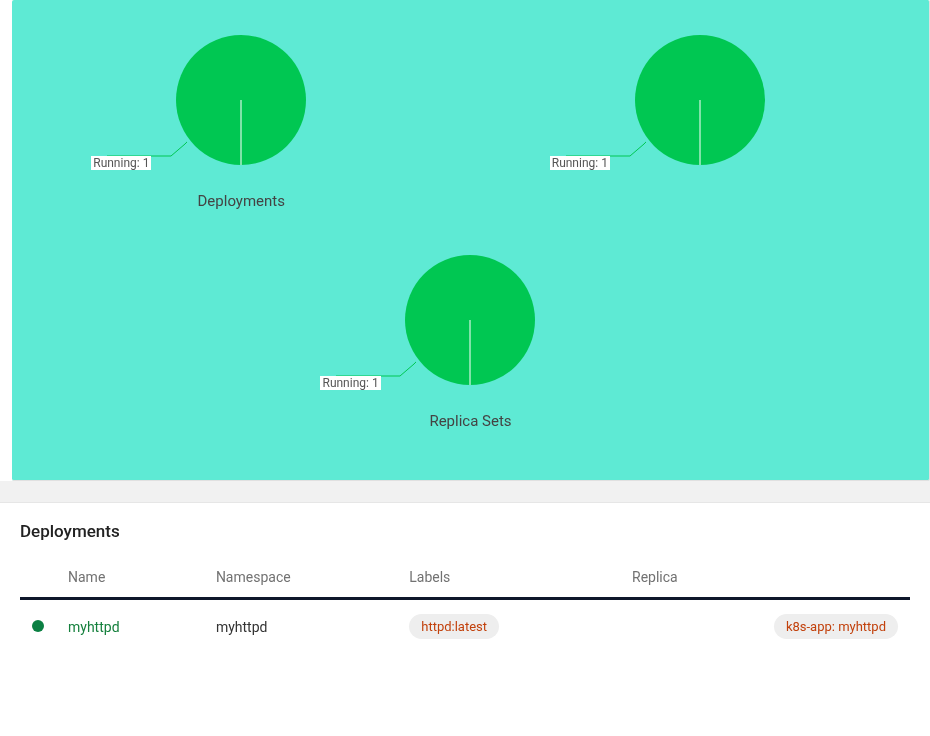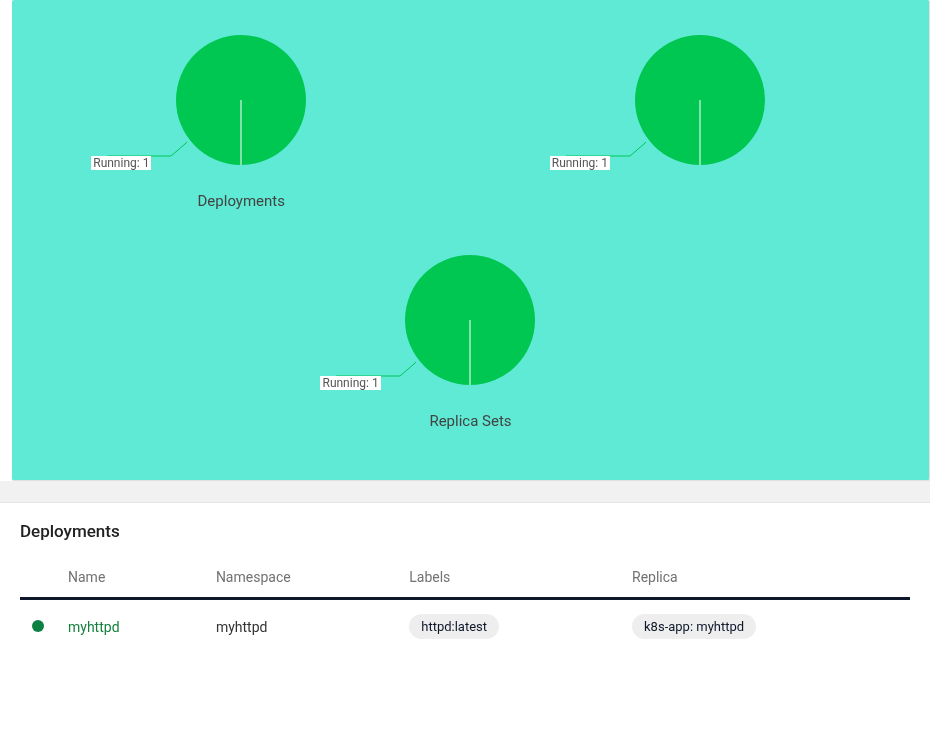--- a/index.html
+++ b/index.html
@@ -93,26 +93,26 @@
     display: inline-block;
   }
   .link {
     color: #15803d;
     text-decoration: none;
     cursor: pointer;
   }
   .chip {
     display: inline-block;
     background: #eeeeee;
-    color: #0f172a;
+    color: #c2410c;
     border-radius: 14px;
     padding: 5px 12px;
     font-size: 13px;
   }
-  .labels-col { }
+  .labels-col { text-align: right; }
 </style>
 </head>
 <body>
 
 <div class="card charts-card">
   <div class="charts-row">
 
     <div class="chart-block">
       <div class="chart-svg-wrap">
         <svg width="140" height="140" viewBox="0 0 140 140">

